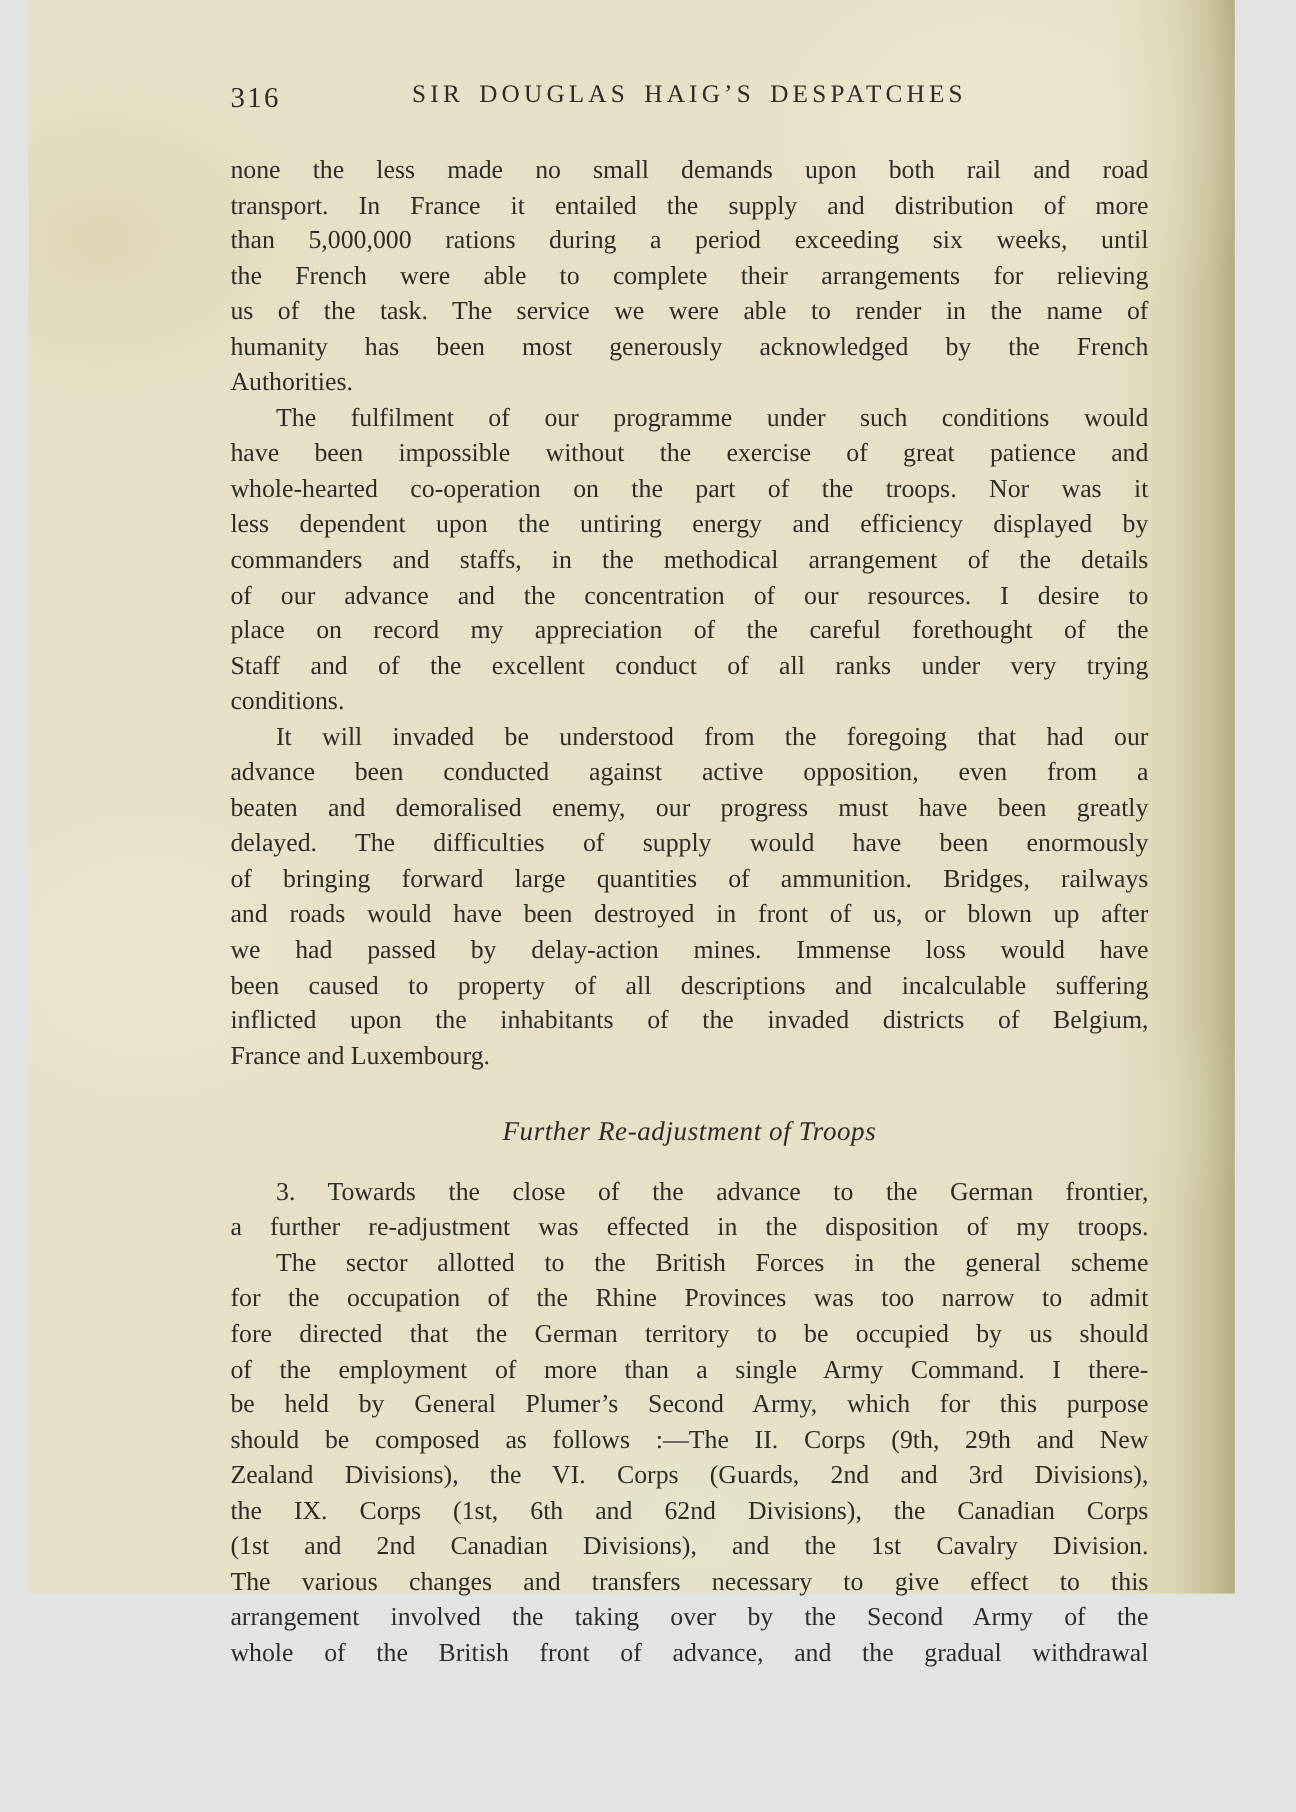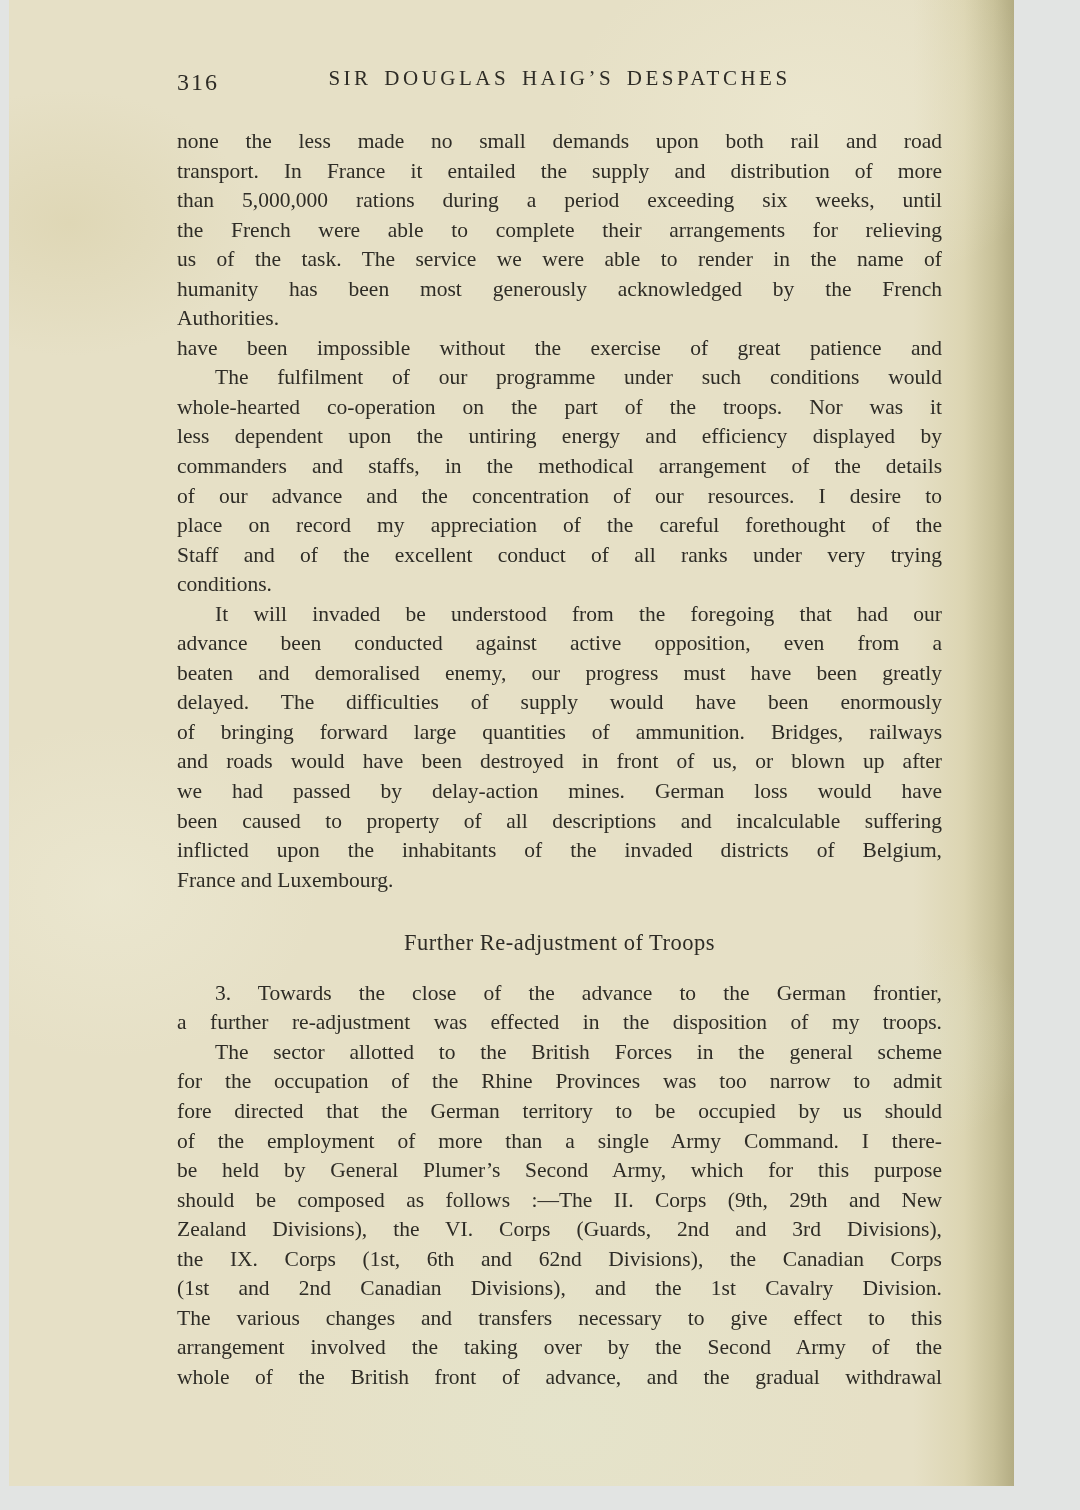--- a/index.html
+++ b/index.html
@@ -5,22 +5,22 @@
   html, body { margin: 0; padding: 0; }
   body {
     width: 1080px; height: 1510px;
     background: #e2e4e3;
     position: relative;
     overflow: hidden;
     font-family: "Liberation Serif", "DejaVu Serif", serif;
   }
   .page {
     position: absolute;
-    left: 9px; top: 0;
-    width: 1005px; height: 1486px;
+    left: 24px; top: 0;
+    width: 1005px; height: 1328px;
     color: #2e2c26;
     background:
       radial-gradient(ellipse 260px 190px at 6% 15%, rgba(214,204,162,0.45), rgba(214,204,162,0) 70%),
       radial-gradient(ellipse 300px 240px at 10% 60%, rgba(238,235,214,0.55), rgba(238,235,214,0) 70%),
       radial-gradient(ellipse 420px 300px at 55% 96%, rgba(228,229,205,0.65), rgba(228,229,205,0) 75%),
       radial-gradient(ellipse 360px 260px at 80% 8%, rgba(240,236,214,0.5), rgba(240,236,214,0) 70%),
       radial-gradient(ellipse 200px 160px at 88% 70%, rgba(222,224,200,0.4), rgba(222,224,200,0) 70%),
       linear-gradient(to right, #e6e0c6 0%, #e6e0c6 90%, #dcd5b2 95%, #c8c199 98%, #b3ac83 100%);
   }
   .running-head {
@@ -48,20 +48,21 @@
   }
   .paragraph { margin: 0; }
   .line {
     text-align: justify;
     text-align-last: justify;
   }
   .line.last { text-align-last: left; }
   .line.indent { text-indent: 38px; }
   .section-heading {
     text-align: center;
+    font-style: italic;
     font-size: 22.5px;
     letter-spacing: 0.5px;
     margin: 33px 0 21px 0;
   }
 </style>
 </head>
 <body>
 
 <div class="page">
   <header class="running-head">
@@ -72,38 +73,38 @@
       <div class="paragraph">
         <div class="line">none the less made no small demands upon both rail and road</div>
         <div class="line">transport. In France it entailed the supply and distribution of more</div>
         <div class="line">than 5,000,000 rations during a period exceeding six weeks, until</div>
         <div class="line">the French were able to complete their arrangements for relieving</div>
         <div class="line">us of the task. The service we were able to render in the name of</div>
         <div class="line">humanity has been most generously acknowledged by the French</div>
         <div class="line last">Authorities.</div>
       </div>
       <div class="paragraph">
+        <div class="line indent">The fulfilment of our programme under such conditions would</div>
         <div class="line">have been impossible without the exercise of great patience and</div>
-        <div class="line indent">The fulfilment of our programme under such conditions would</div>
         <div class="line">whole-hearted co-operation on the part of the troops. Nor was it</div>
         <div class="line">less dependent upon the untiring energy and efficiency displayed by</div>
         <div class="line">commanders and staffs, in the methodical arrangement of the details</div>
         <div class="line">of our advance and the concentration of our resources. I desire to</div>
         <div class="line">place on record my appreciation of the careful forethought of the</div>
         <div class="line">Staff and of the excellent conduct of all ranks under very trying</div>
         <div class="line last">conditions.</div>
       </div>
       <div class="paragraph">
         <div class="line indent">It will invaded be understood from the foregoing that had our</div>
         <div class="line">advance been conducted against active opposition, even from a</div>
         <div class="line">beaten and demoralised enemy, our progress must have been greatly</div>
         <div class="line">delayed. The difficulties of supply would have been enormously</div>
         <div class="line">of bringing forward large quantities of ammunition. Bridges, railways</div>
         <div class="line">and roads would have been destroyed in front of us, or blown up after</div>
-        <div class="line">we had passed by delay-action mines. German loss would have</div>
+        <div class="line">we had passed by delay-action mines. Immense loss would have</div>
         <div class="line">been caused to property of all descriptions and incalculable suffering</div>
         <div class="line">inflicted upon the inhabitants of the invaded districts of Belgium,</div>
         <div class="line last">France and Luxembourg.</div>
       </div>
       <div class="section-heading">Further Re-adjustment of Troops</div>
       <div class="paragraph">
         <div class="line indent">3. Towards the close of the advance to the German frontier,</div>
         <div class="line">a further re-adjustment was effected in the disposition of my troops.</div>
       </div>
       <div class="paragraph">

